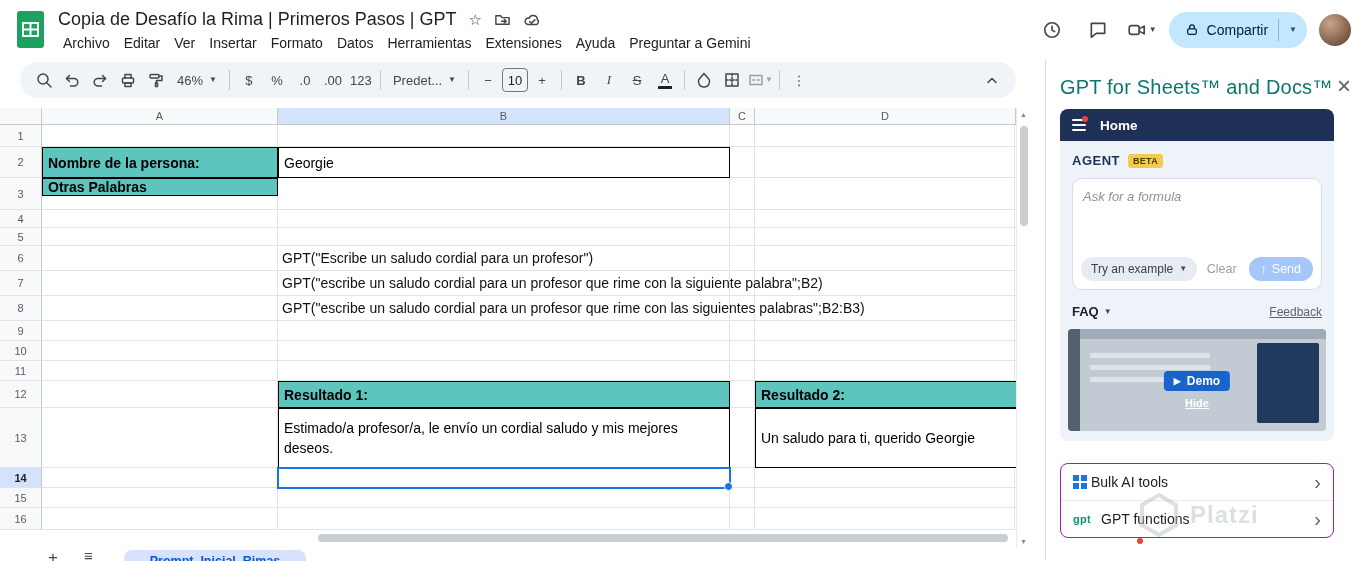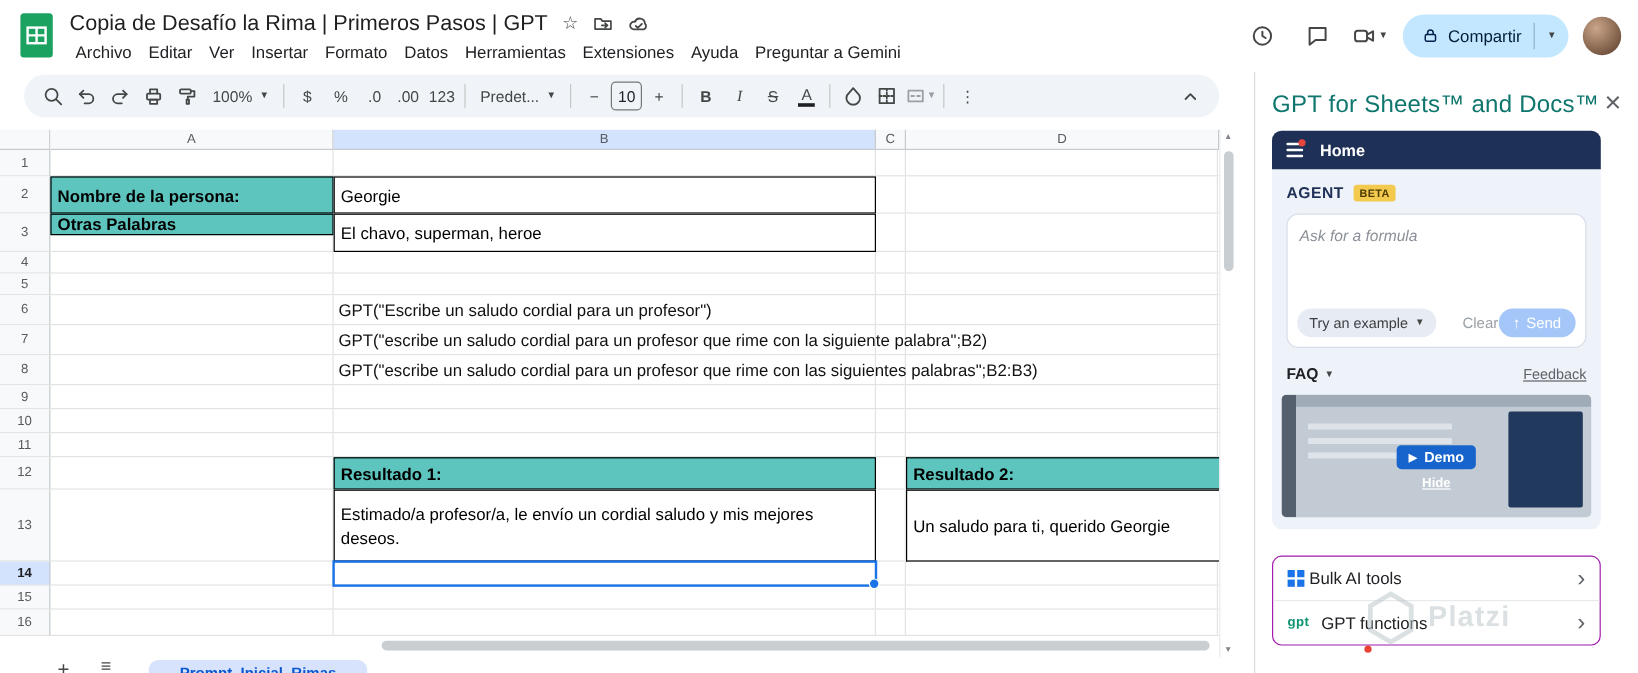--- a/index.html
+++ b/index.html
@@ -98,21 +98,21 @@
   #panel{background:#eef2f9;border-radius:0 0 8px 8px;padding-bottom:10px;}
   #agent-row{display:flex;align-items:center;padding:12px 12px 0 12px;}
   #agent-label{color:#1e3055;font-weight:bold;font-size:13px;letter-spacing:.5px;}
   #beta-badge{margin-left:8px;background:#f3c94e;color:#4e3b00;font-size:9px;font-weight:bold;padding:2px 5px;border-radius:3px;letter-spacing:.3px;}
   #askbox{margin:10px 12px 0 12px;background:#fff;border:1px solid #d8dee8;border-radius:10px;height:112px;position:relative;box-sizing:border-box;}
   #ask-input{width:100%;height:70px;border:0;outline:0;resize:none;background:transparent;border-radius:10px;
              padding:10px;box-sizing:border-box;font:13px "Liberation Sans",sans-serif;color:#333;}
   #ask-input::placeholder{color:#8b9098;font-style:italic;}
   #askbar{position:absolute;left:8px;right:8px;bottom:8px;display:flex;align-items:center;}
   #try-btn{background:#e7ecf4;border-radius:14px;padding:5px 10px;font-size:12px;color:#3c4043;display:flex;gap:6px;align-items:center;}
-  #clear-btn{margin-left:auto;color:#9aa0a6;font-size:12.5px;}
+  #clear-btn{margin-left:auto;color:#9aa0a6;font-size:12.5px;margin-right:12px;}
   #send-btn{background:#a5c6f9;color:#fff;border-radius:14px;padding:5px 12px;font-size:12.5px;font-weight:500;display:flex;gap:5px;align-items:center;}
   #faq-row{display:flex;align-items:center;padding:14px 12px 10px 12px;}
   #faq-label{font-weight:bold;font-size:13px;color:#202124;display:flex;align-items:center;gap:5px;}
   #feedback-link{margin-left:auto;font-size:12px;color:#5f6368;text-decoration:underline;}
   #video{margin:0 8px;height:102px;border-radius:4px;position:relative;background:#c2cbd4;overflow:hidden;}
   #v-left{position:absolute;left:0;top:0;bottom:0;width:12px;background:#55606e;}
   #v-top{position:absolute;left:12px;top:0;right:0;height:10px;background:#9fabb6;}
   #v-right{position:absolute;right:7px;top:14px;bottom:8px;width:62px;background:#22395e;border-radius:2px;}
   .v-row{position:absolute;left:22px;width:120px;height:5px;background:#dde3e9;border-radius:1px;}
   #demo-btn{position:absolute;left:50%;top:42px;transform:translateX(-50%);background:#1765cc;color:#fff;font-size:12px;
@@ -235,21 +235,21 @@
       </svg>
   </span>
   <span class="tbtn">
     <svg class="ic" width="18" height="18" viewBox="0 0 18 18">
         <rect x="3" y="3.5" width="9" height="3.5" rx="1"></rect>
         <path d="M12 5 h3 v4.5 H9.5 V12"></path>
         <rect x="8.5" y="12" width="2" height="3.5"></rect>
       </svg>
   </span>
   <span class="tbtn" id="zoom-select">
-    <span class="tlabel">100%</span>
+    <span class="tlabel">46%</span>
       <span class="caret">▼</span>
   </span>
   <span class="tdiv"></span>
   <span class="tbtn">$</span>
   <span class="tbtn">%</span>
   <span class="tbtn">.0</span>
   <span class="tbtn">.00</span>
   <span class="tbtn">123</span>
   <span class="tdiv"></span>
   <span class="tbtn" id="font-select">
@@ -366,21 +366,20 @@
       <div class="rcells"></div>
     </div>
   <div class="row" style="height:22px">
       <div class="rh">16</div>
       <div class="rcells"></div>
     </div>
 
   <div class="cellbox teal" style="left:42px;top:39px;width:236px;height:31px;">Nombre de la persona:</div>
   <div class="cellbox" style="left:278px;top:39px;width:452px;height:31px;">Georgie</div>
   <div class="cellbox teal" style="left:42px;top:70px;width:236px;height:18px;">Otras Palabras</div>
-  <div class="cellbox" style="left:278px;top:70px;width:452px;height:32px;">El chavo, superman, heroe</div>
 
   <div class="ftext" style="top:138px;">GPT("Escribe un saludo cordial para un profesor")</div>
   <div class="ftext" style="top:163px;">GPT("escribe un saludo cordial para un profesor que rime con la siguiente palabra";B2)</div>
   <div class="ftext" style="top:188px;">GPT("escribe un saludo cordial para un profesor que rime con las siguientes palabras";B2:B3)</div>
 
   <div class="cellbox teal" style="left:278px;top:273px;width:452px;height:27px;">Resultado 1:</div>
   <div class="cellbox teal" id="cell-d12" style="left:755px;top:273px;width:286px;height:27px;">Resultado 2:</div>
   <div class="cellbox" id="cell-b13" style="left:278px;top:300px;width:452px;height:60px;">Estimado/a profesor/a, le envío un cordial saludo y mis mejores deseos.</div>
   <div class="cellbox" id="cell-d13" style="left:755px;top:300px;width:261px;height:60px;">Un saludo para ti, querido Georgie</div>
 

